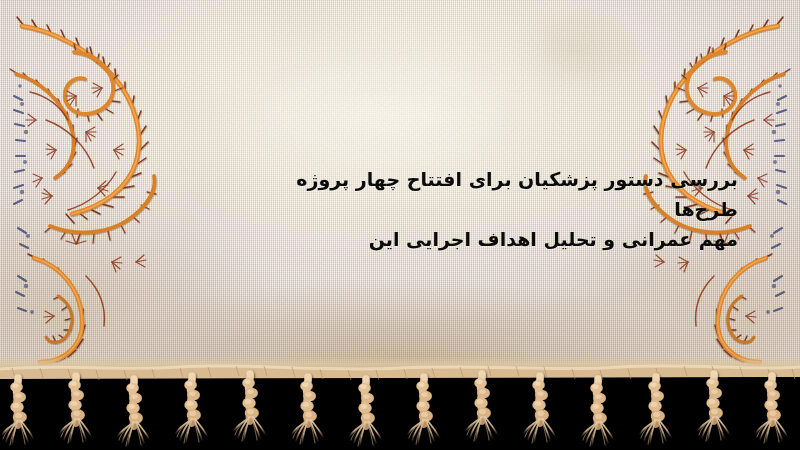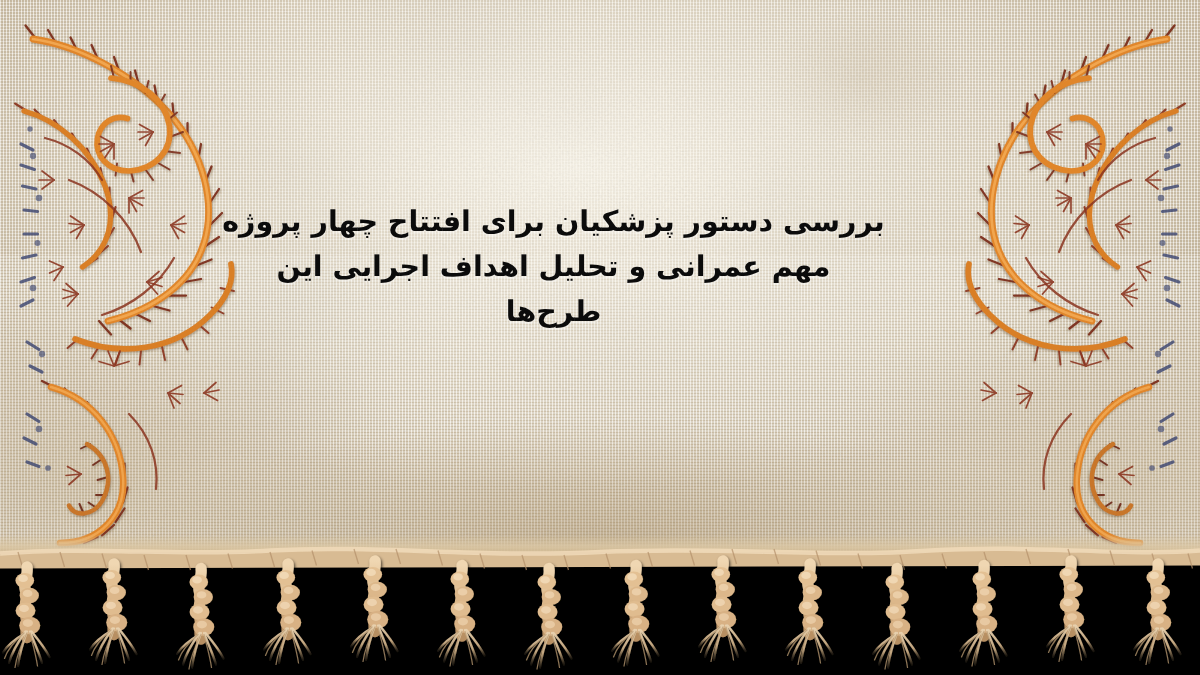--- a/index.html
+++ b/index.html
@@ -36,22 +36,22 @@
     opacity:.30;mix-blend-mode:multiply;pointer-events:none;
   }
 
   
   .ornament{position:absolute;top:0;pointer-events:none;}
   .orn-left {left:-4px;}
   .orn-right{right:-4px;transform:scaleX(-1);}
 
   
   #caption{
-    position:absolute;left:0;top:133px;width:738px;
-    text-align:center;
+    position:absolute;left:0;top:164px;width:738px;
+    text-align:right;
     line-height:30px;
     pointer-events:none;
   }
   #caption .ln{
     display:block;
     color:#0b0b0b;
     font-size:19px;
     font-weight:bold;
     letter-spacing:.2px;
     text-shadow:0 1px 0 rgba(255,255,255,.35);
@@ -342,22 +342,22 @@
   <svg class="ornament orn-left" width="200" height="372" viewBox="0 0 160 372" aria-hidden="true">
     <use href="#boteh-corner"></use>
   </svg>
 
   <svg class="ornament orn-right" width="200" height="372" viewBox="0 0 160 372" aria-hidden="true">
     <use href="#boteh-corner"></use>
   </svg>
 
   <div id="caption">
     <span class="ln">بررسی دستور پزشکیان برای افتتاح چهار پروژه</span>
+    <span class="ln">طرح‌ها</span>
     <span class="ln">مهم عمرانی و تحلیل اهداف اجرایی این</span>
-    <span class="ln">طرح‌ها</span>
   </div>
 
   <div id="black-bed"></div>
   <div id="hem"></div>
 
   <svg id="fringe" width="800" height="90" viewBox="0 0 800 90" aria-hidden="true">
     <defs>
       <linearGradient id="cordG" x1="0" y1="0" x2="0" y2="1">
         <stop offset="0%" stop-color="#f0d7b2"></stop>
         <stop offset="45%" stop-color="#dcb98c"></stop>

